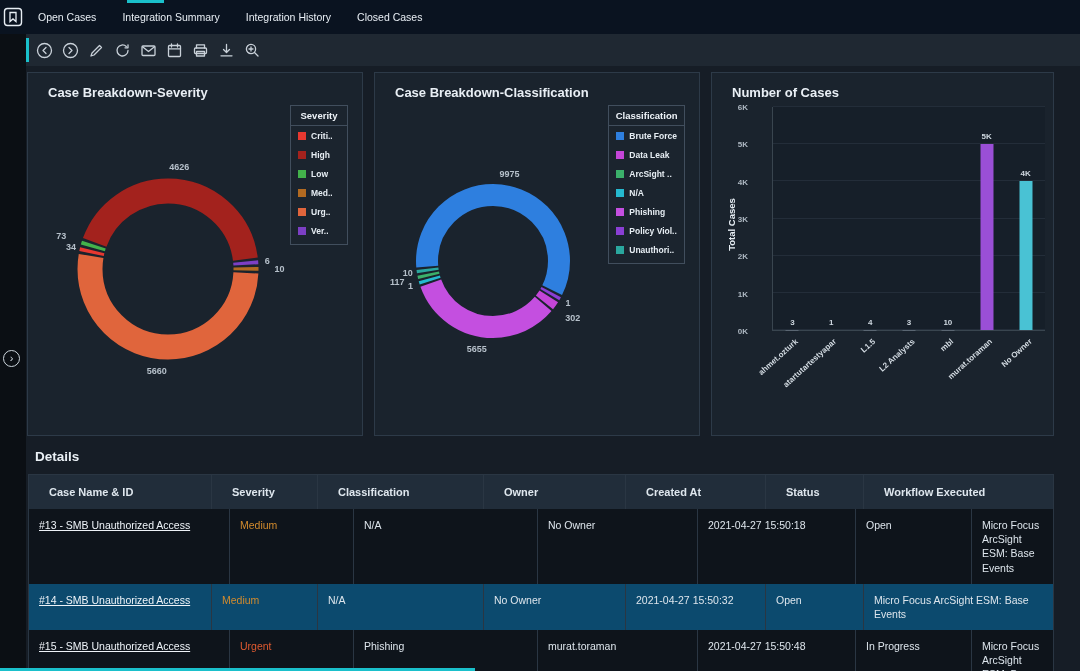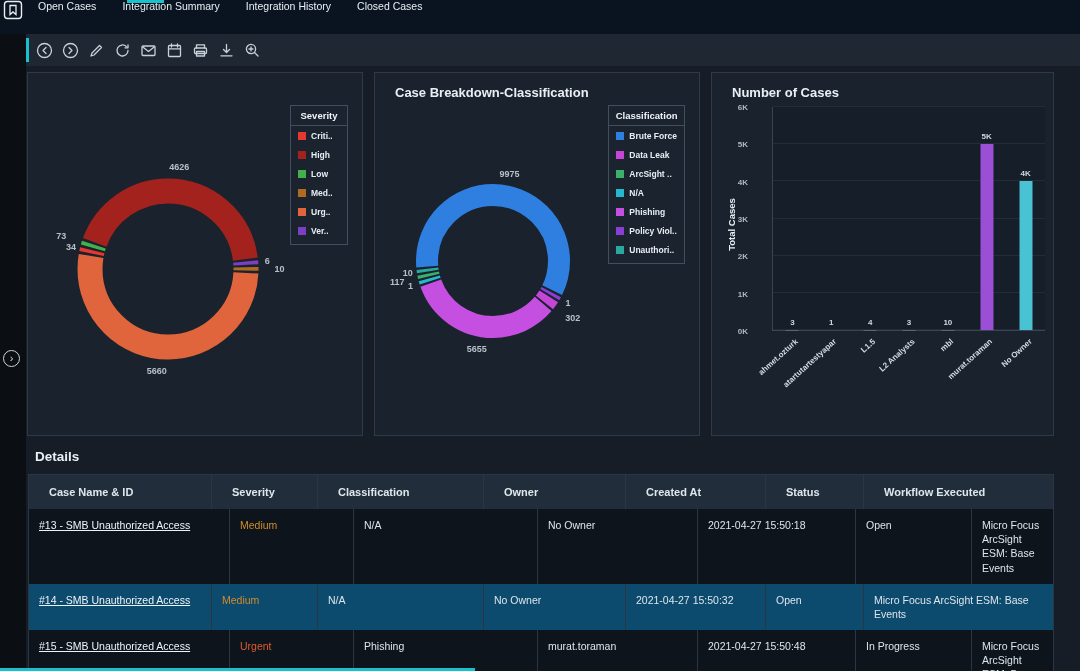--- a/index.html
+++ b/index.html
@@ -1,21 +1,21 @@
 <!DOCTYPE html>
 <html><head>
 <meta charset="utf-8">
 <style>
   * { margin:0; padding:0; box-sizing:border-box; }
   html,body { width:1080px; height:671px; overflow:hidden; background:#10161d;
     font-family:"Liberation Sans", sans-serif; color:#dde5ec; position:relative; }
 
   
   .topbar { position:absolute; top:0; left:0; width:1080px; height:34px;
-    background:#0a1320; display:flex; align-items:flex-start; z-index:5; }
+    background:#0a1320; display:flex; align-items:center; z-index:5; }
   .brand-icon { width:26px; display:flex; justify-content:center; }
   .tabs { display:flex; gap:26px; margin-left:12px; }
   .tab { font-size:10.5px; color:#e8eef4; cursor:pointer; white-space:nowrap; }
   .tab-indicator { position:absolute; top:0; left:127px; width:37px; height:3px; background:#1ac0cb; }
 
   
   .sidebar { position:absolute; top:34px; left:0; width:26px; height:637px; background:#0b0f14; z-index:4; }
   .expand-btn { position:absolute; top:316px; left:3px; width:17px; height:17px; border-radius:50%;
     border:1.4px solid #cdd6dd; background:transparent; color:#cdd6dd; font-size:11px; line-height:13px;
     text-align:center; cursor:pointer; padding:0; }
@@ -160,20 +160,21 @@
             <circle cx="7" cy="7" r="4.6"></circle>
             <path d="M10.5 10.5 14 14M7 5v4M5 7h4"></path>
           </svg>
         </span>
       </div>
   </div>
 
   <div class="panels">
 
     <section class="panel p1">
+      <h3>Case Breakdown-Severity</h3>
       <svg class="donut" width="290" height="330">
           <circle cx="140" cy="168" r="78" fill="none" stroke="#a3221d" stroke-width="25" pathLength="360" stroke-dasharray="152.58754114437454 207.41245885562546" stroke-dashoffset="-290" transform="rotate(-90 140 168)"></circle>
           <text x="151.2366899081217" y="69.11777976551201" text-anchor="middle" class="donut-label">4626</text>
           <circle cx="140" cy="168" r="78" fill="none" stroke="#7c3fc4" stroke-width="25" pathLength="360" stroke-dasharray="2.4796666552617252 357.5203333447383" stroke-dashoffset="-444.38754114437455" transform="rotate(-90 140 168)"></circle>
           <text x="239.21038463715684" y="163.4138560422704" text-anchor="middle" class="donut-label">6</text>
           <circle cx="140" cy="168" r="78" fill="none" stroke="#b26a21" stroke-width="25" pathLength="360" stroke-dasharray="2.4796666552617252 357.5203333447383" stroke-dashoffset="-448.6672077996363" transform="rotate(-90 140 168)"></circle>
           <text x="251.49985324895286" y="170.81909819797326" text-anchor="middle" class="donut-label">10</text>
           <circle cx="140" cy="168" r="78" fill="none" stroke="#e0653c" stroke-width="25" pathLength="360" stroke-dasharray="186.6937922345785 173.3062077654215" stroke-dashoffset="-452.946874454898" transform="rotate(-90 140 168)"></circle>
           <text x="128.7633100918783" y="272.882220234488" text-anchor="middle" class="donut-label">5660</text>
           <circle cx="140" cy="168" r="78" fill="none" stroke="#e63830" stroke-width="25" pathLength="360" stroke-dasharray="2.4796666552617252 357.5203333447383" stroke-dashoffset="-641.4406666894765" transform="rotate(-90 140 168)"></circle>

